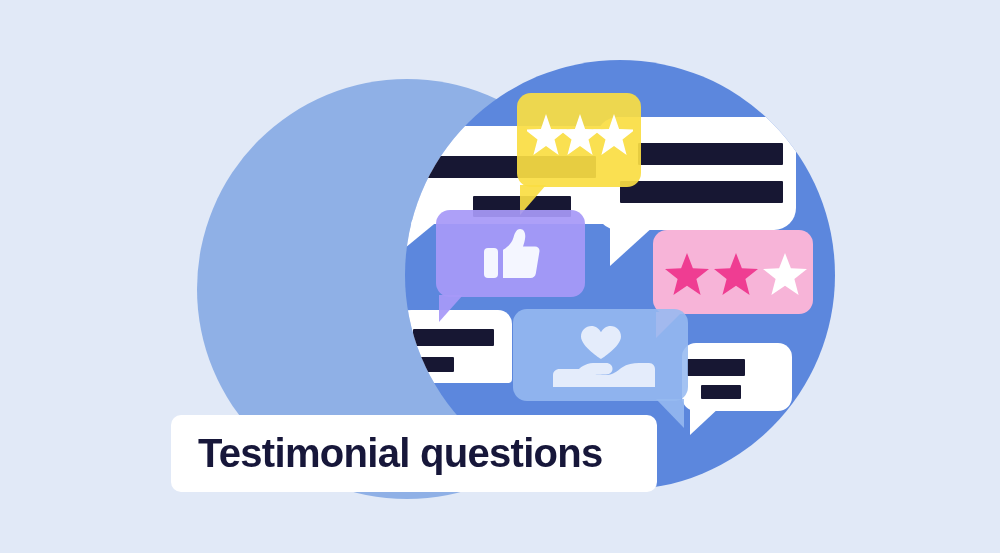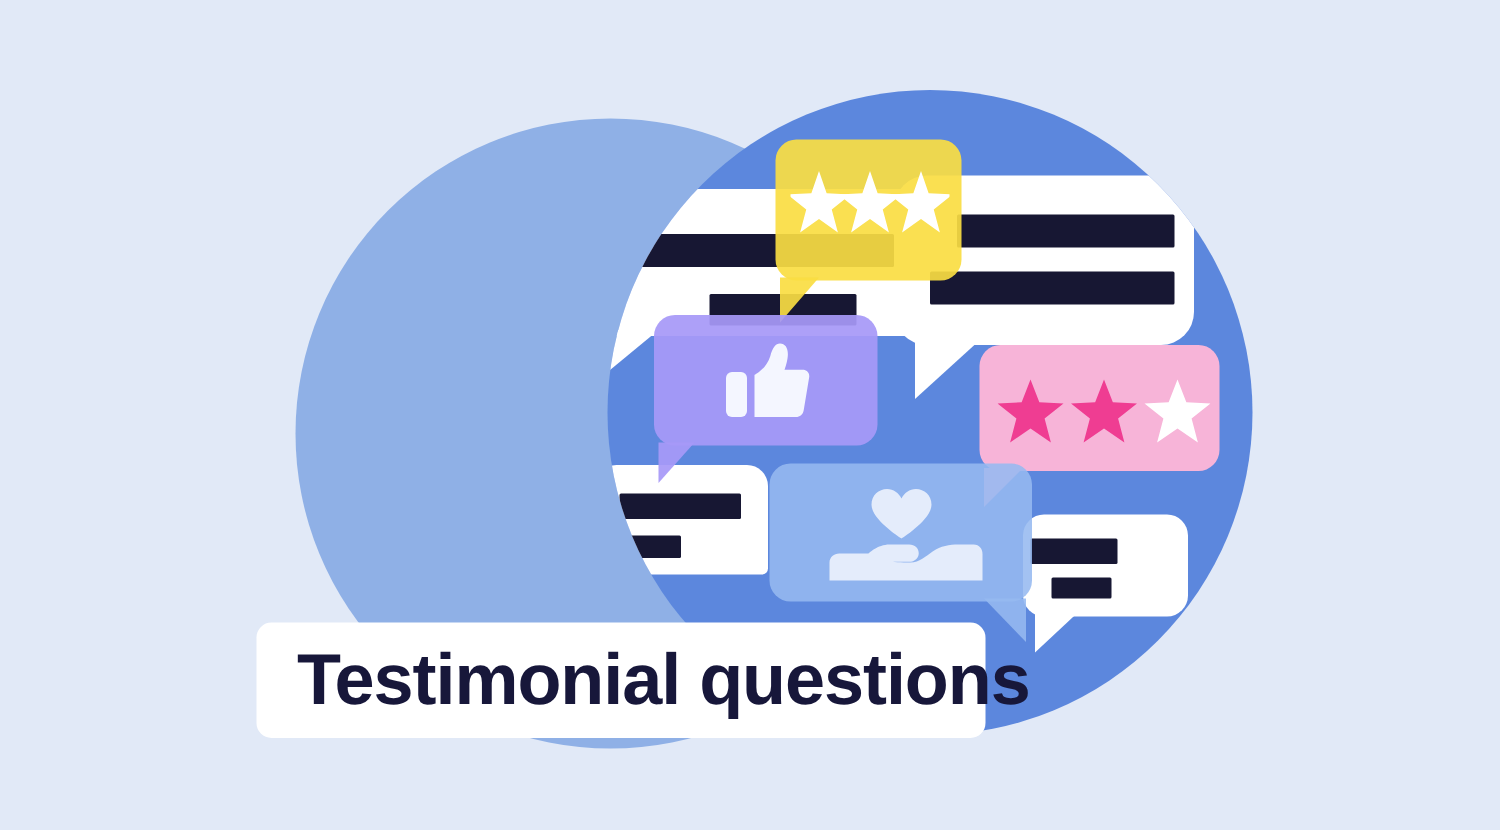--- a/index.html
+++ b/index.html
@@ -192,21 +192,21 @@
     top: 415px;
     width: 486px;
     height: 77px;
     background: #ffffff;
     border-radius: 10px;
     display: flex;
     align-items: center;
   }
   .title-text {
     margin-left: 27px;
-    font-size: 48px;
+    font-size: 40px;
     font-weight: 700;
     color: #17173a;
     letter-spacing: -0.7px;
     white-space: nowrap;
     font-family: "Liberation Sans", sans-serif;
   }
 </style>
 </head>
 <body>
 

